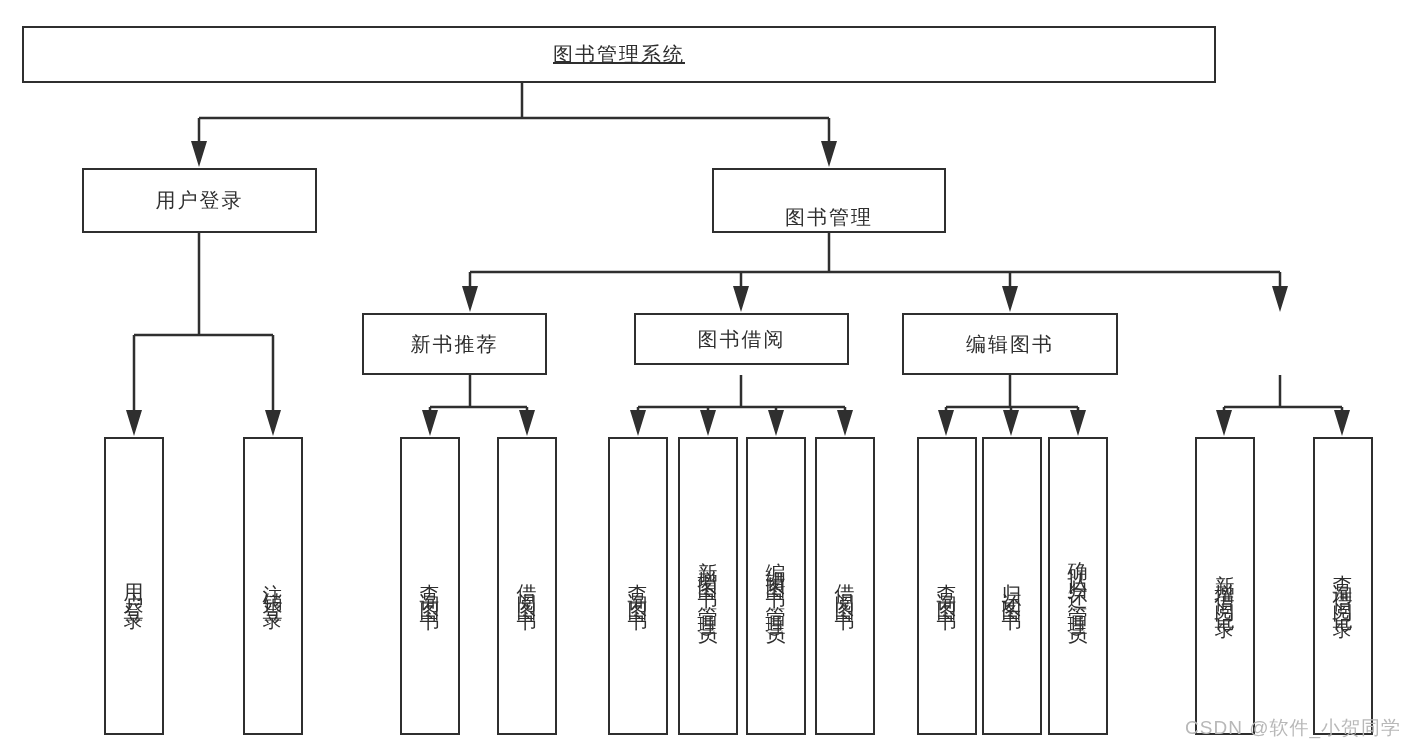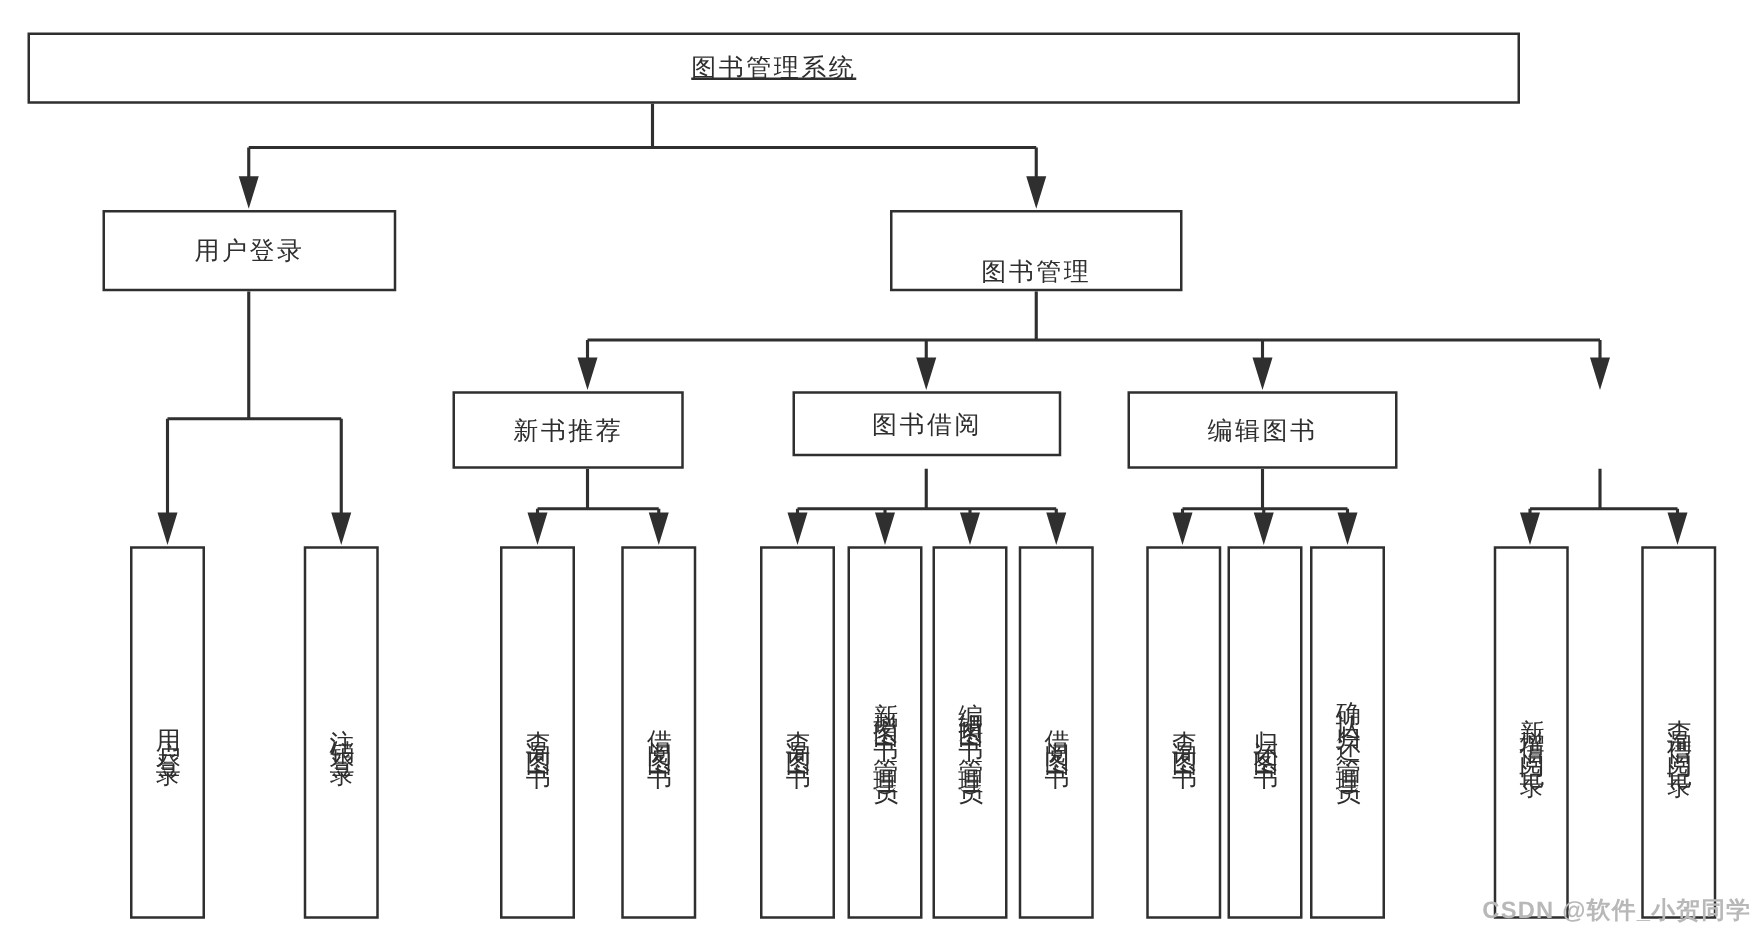--- a/index.html
+++ b/index.html
@@ -68,21 +68,20 @@
     height: 298px;
   }
   .watermark {
     position: absolute;
     right: 4px;
     bottom: 6px;
     color: #b8b8b8;
     font-size: 19px;
     letter-spacing: 1px;
     white-space: nowrap;
-    font-weight: bold;
   }
 </style>
 </head>
 <body>
 
 <div class="canvas">
 
   <svg class="connectors" viewBox="0 0 1405 747" xmlns="http://www.w3.org/2000/svg">
 
     <path fill="none" stroke="#2f2f2f" stroke-width="2.5" d="M522 70 V118

